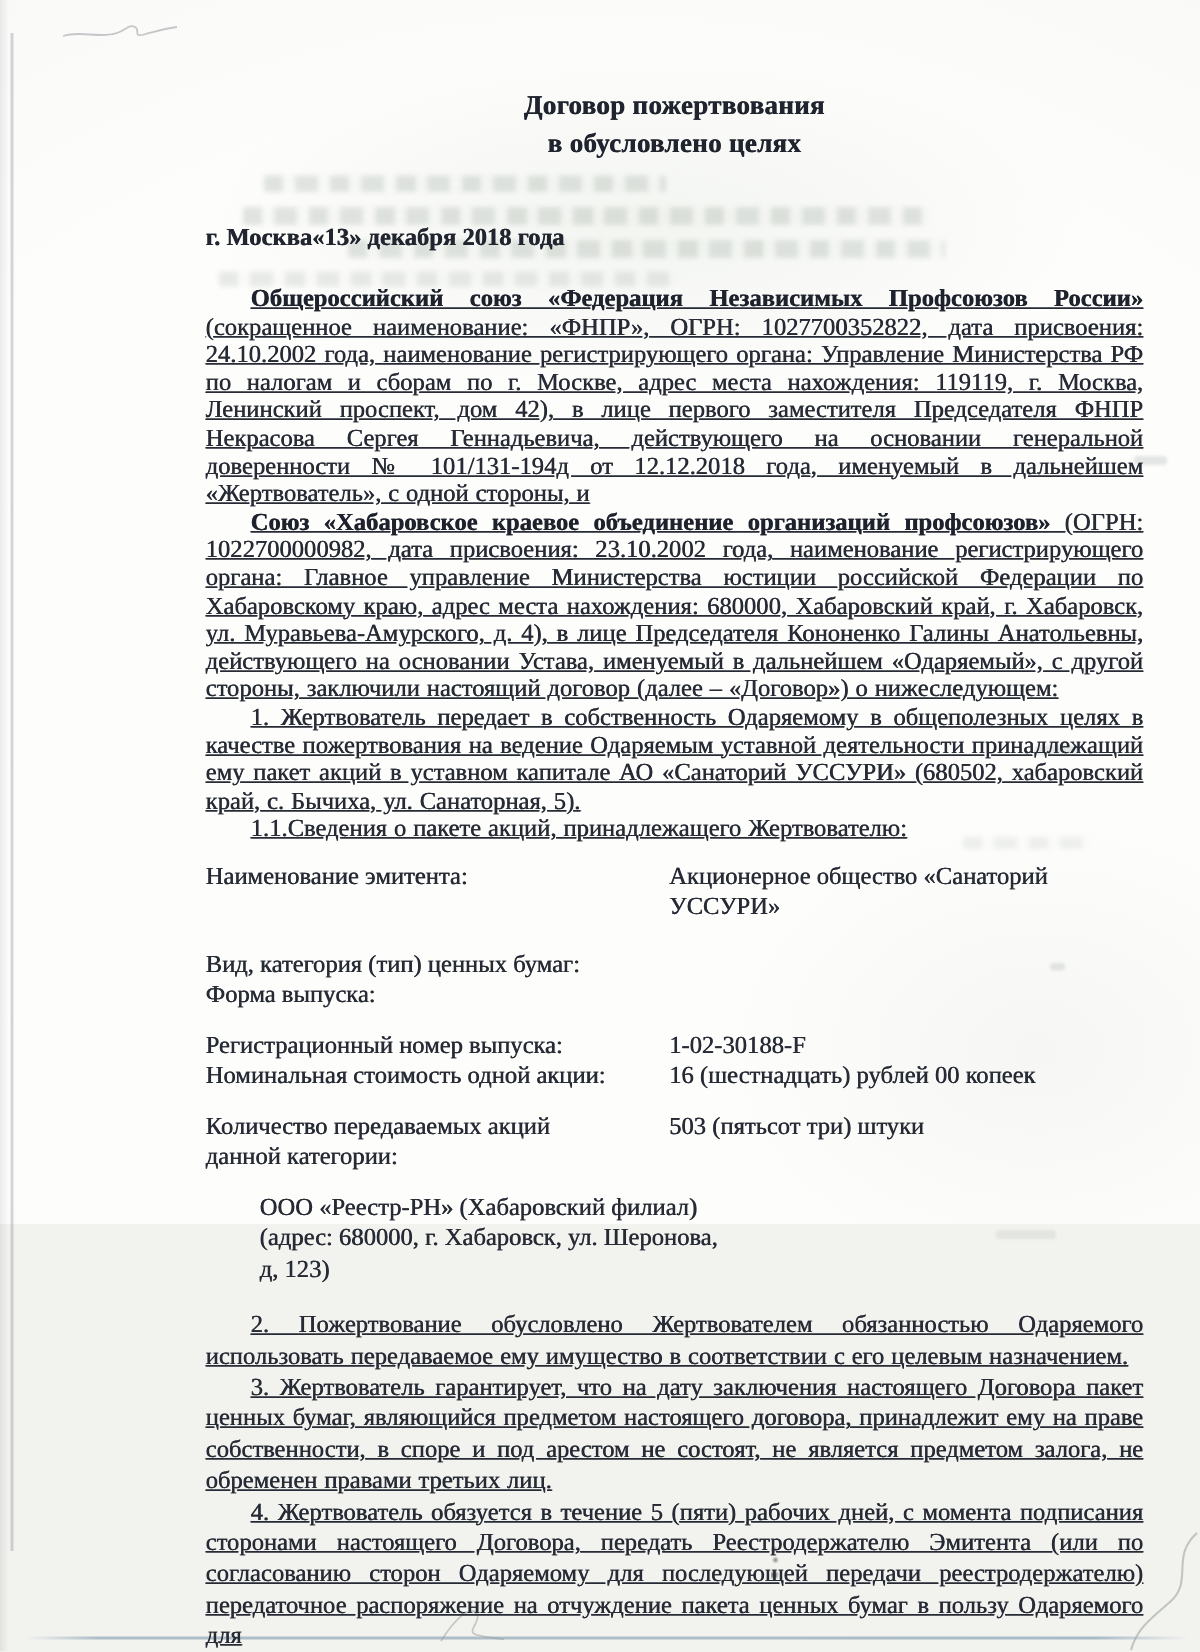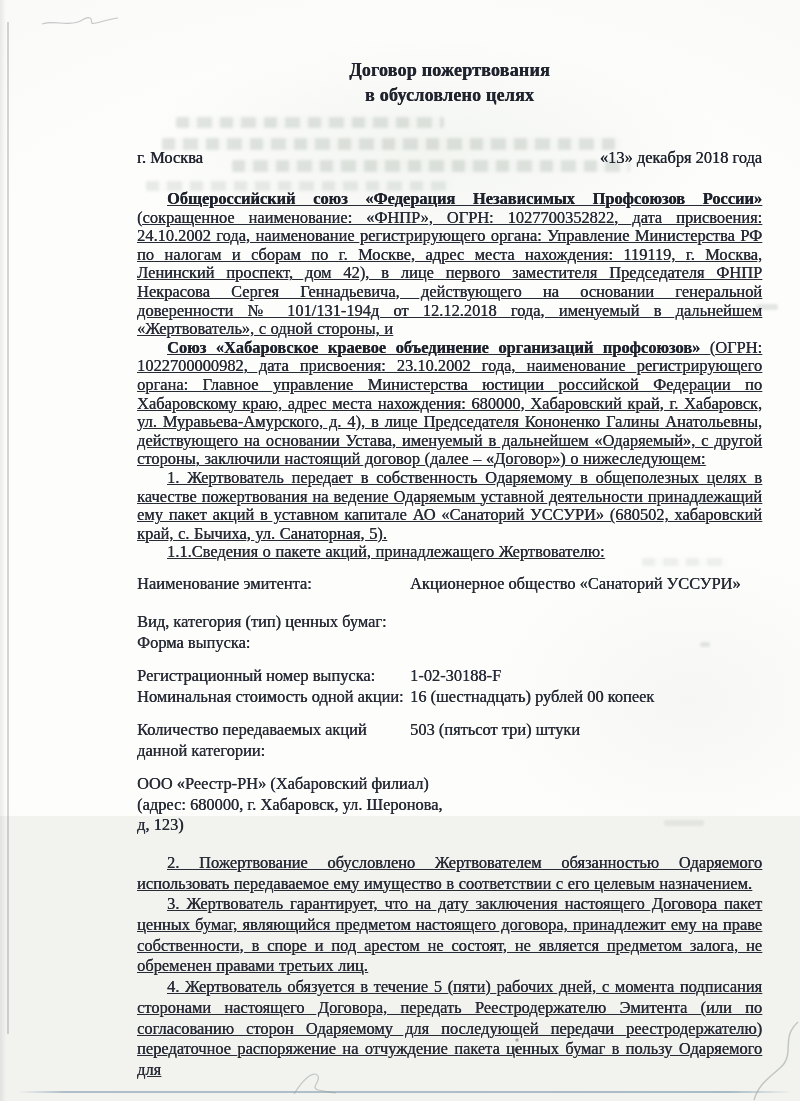--- a/index.html
+++ b/index.html
@@ -32,22 +32,21 @@
   .doc-title {
     text-align: center;
     font-weight: bold;
     font-size: 18px;
     line-height: 25px;
     color: #20242e;
     letter-spacing: 0.2px;
   }
   .dateline {
     display: flex;
-    justify-content: space-between;
-    font-weight: normal;
+    font-weight: bold;
     color: #21252f;
     margin-top: 40px;
     line-height: 19px;
   }
   .para {
     margin: 0;
     text-align: justify;
     text-indent: 30px;
     line-height: 18.6px;
     word-spacing: 0.5px;
@@ -65,20 +64,21 @@
     margin-bottom: 13px;
   }
   .drow.first { margin-bottom: 18px; }
   .dlabel {
     flex: 0 0 273px;
     white-space: pre-line;
   }
   .dvalue {
     flex: 1;
     white-space: pre-line;
+    margin-left: 36px;
   }
   .clauses { margin-top: 17px; }
   .clauses .para { line-height: 20.7px; }
 
   
   .ghost {
     position: absolute;
     filter: blur(1.8px);
     opacity: 0.5;
     border-radius: 2px;

